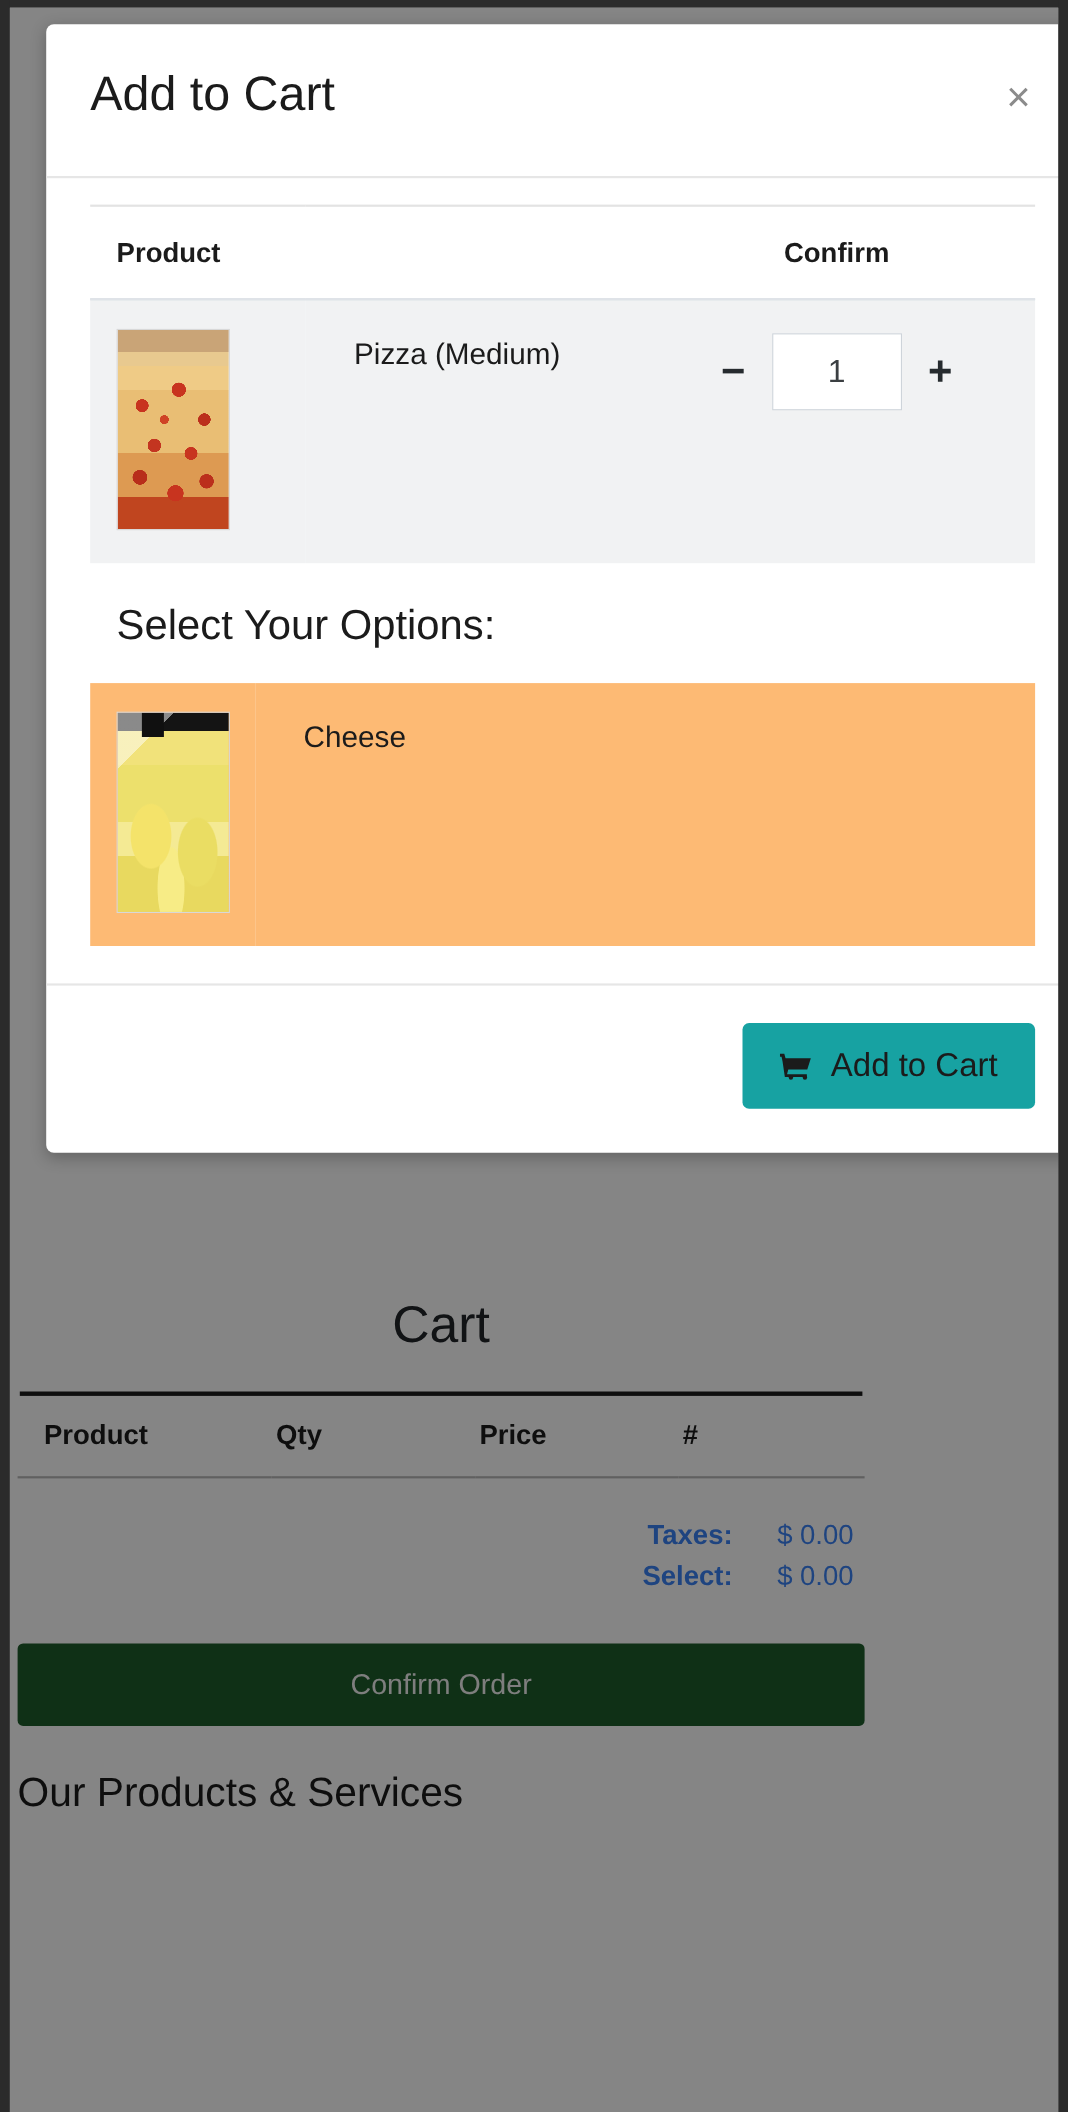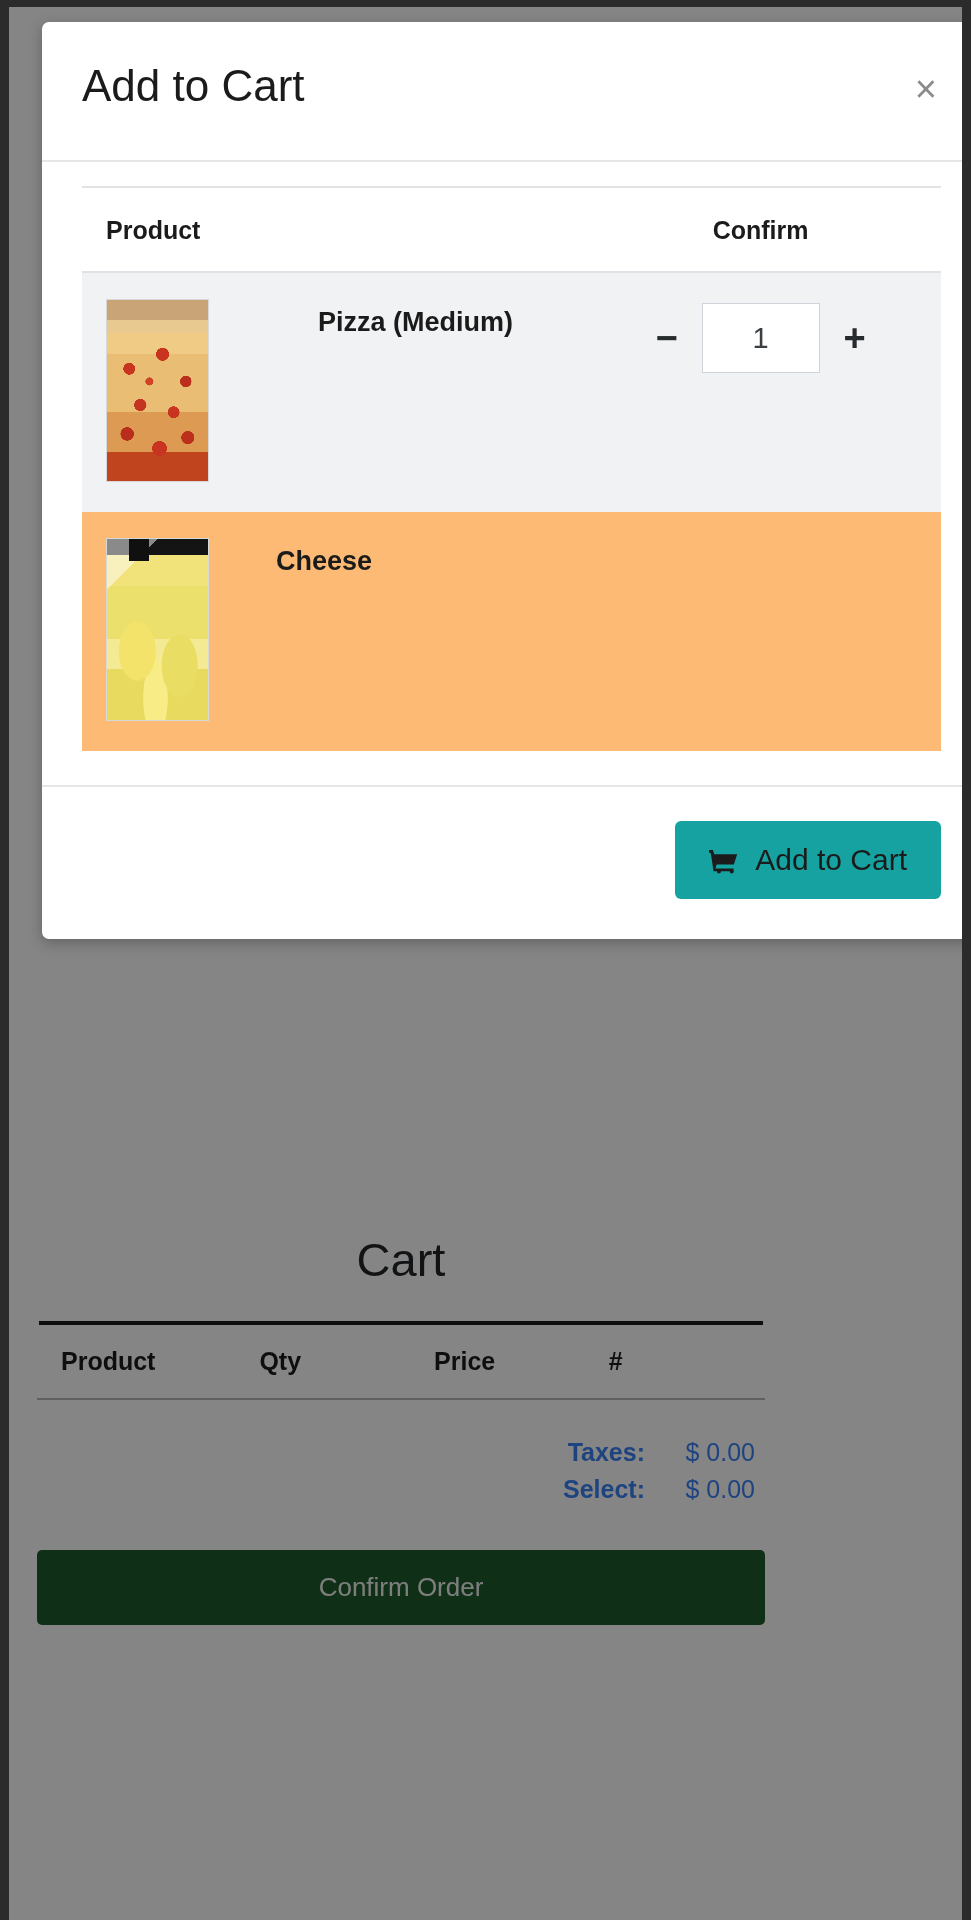--- a/index.html
+++ b/index.html
@@ -44,24 +44,24 @@
     position: absolute;
     top: 0; left: 9px;
     width: 953px;
     height: 1920px;
     background: #ffffff;
     z-index: 1;
   }
 
   .cart-section {
     position: absolute;
-    top: 1232px;
+    top: 1176px;
     left: 0;
     width: 784px;
-    padding: 0 28px;
+    padding: 0 7px;
   }
 
   .cart-title {
     text-align: center;
     font-size: 47px;
     font-weight: 400;
     color: #212529;
     letter-spacing: 0px;
     margin-bottom: 34px;
   }
@@ -266,21 +266,21 @@
     width: 20%; height: 12%;
     background: #101010;
   }
 
   .name-cell {
     padding-left: 44px !important;
     padding-top: 34px !important;
   }
   .product-name {
     font-size: 27px;
-    font-weight: bold;
+    font-weight: normal;
     color: #1b1b1b;
   }
 
   .qty-cell {
     text-align: center;
     padding-top: 30px !important;
     white-space: nowrap;
   }
   .qty-wrap {
     display: inline-flex;
@@ -376,20 +376,21 @@
           <span class="totals-value">$ 0.00</span>
         </div>
         <div class="totals-row">
           <span class="totals-label">Select:</span>
           <span class="totals-value">$ 0.00</span>
         </div>
       </div>
 
       <button class="confirm-btn">Confirm Order</button>
 
+      <h3 class="products-heading">Our Products &amp; Services</h3>
     </div>
   </div>
 
   <div class="backdrop"></div>
 
   <div class="modal">
 
     <div class="modal-header">
       <div class="modal-title">Add to Cart</div>
       <button class="modal-close">×</button>
@@ -418,20 +419,21 @@
               <span class="qty-wrap">
                 <button class="qty-btn">−</button>
                 <input class="qty-input" type="text" value="1" style="">
                 <button class="qty-btn">+</button>
               </span>
             </td>
           </tr>
         </tbody>
       </table>
 
+      <div class="options-heading">Select Your Options:</div>
 
       <table class="option-table">
         <tbody>
           <tr>
             <td class="thumb-cell">
               <div class="thumb">
                 <div class="thumb-cheese"></div>
               </div>
             </td>
             <td class="name-cell">

